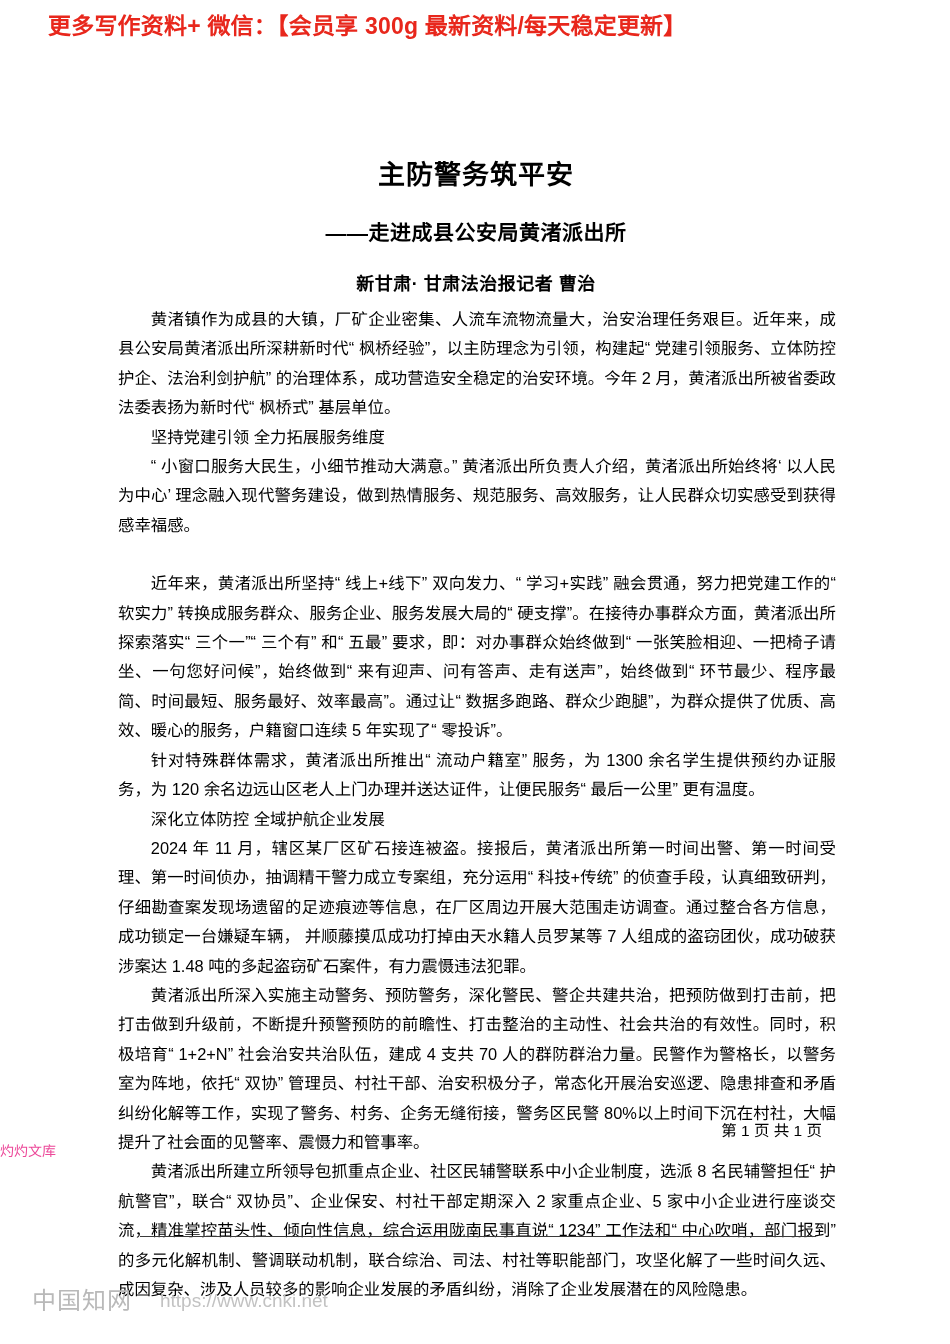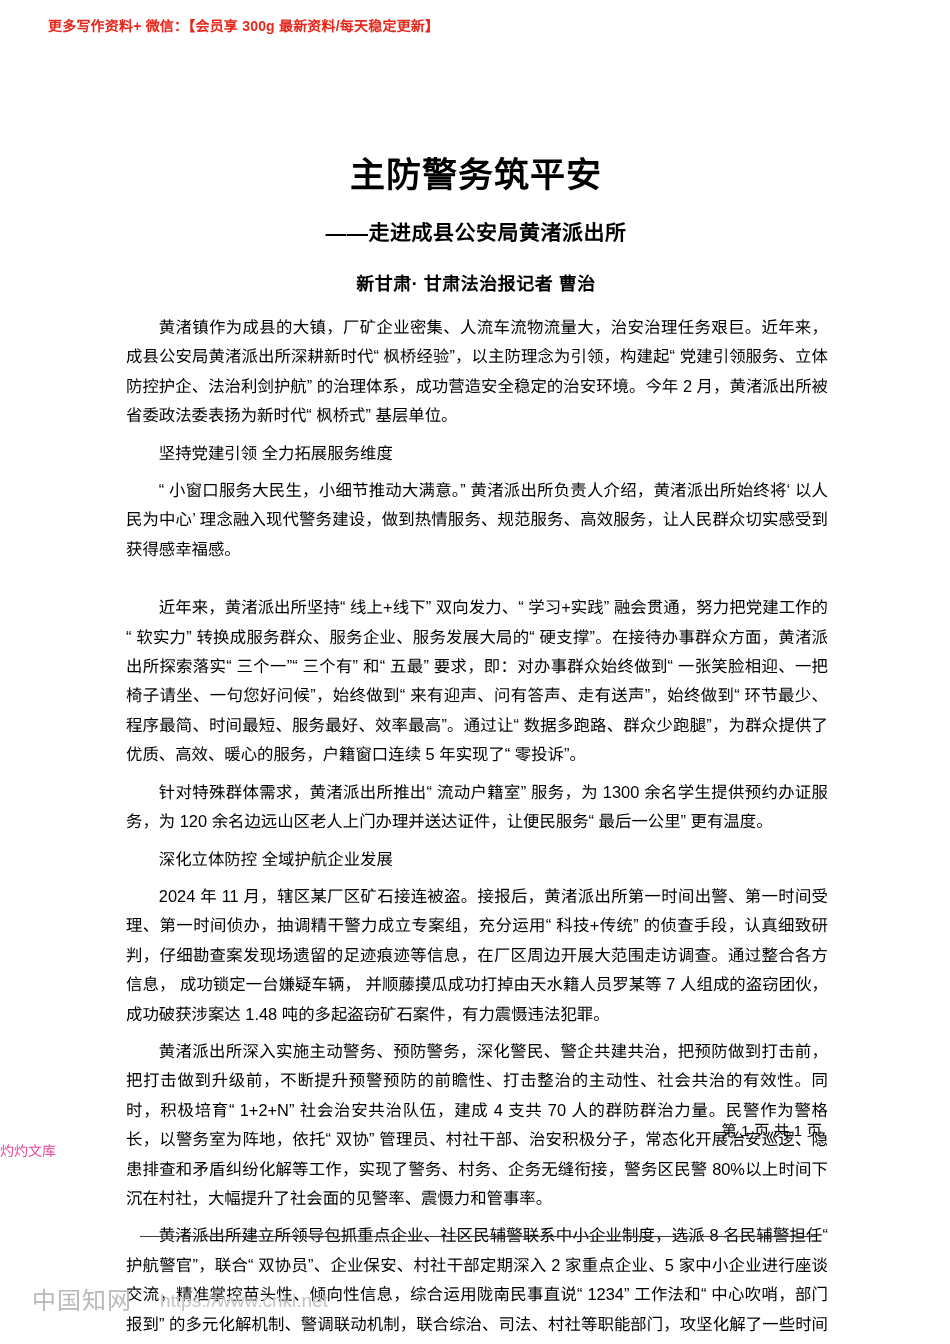--- a/index.html
+++ b/index.html
@@ -25,21 +25,21 @@
   }
 
   
   .promo-banner {
     position: absolute;
     left: 48px;
     top: 12px;
     width: 860px;
     font-family: "Liberation Sans", "DejaVu Sans", sans-serif;
     font-weight: bold;
-    font-size: 14px;
+    font-size: 23px;
     line-height: 28px;
     color: #e8271c;
     white-space: nowrap;
     letter-spacing: 0.2px;
   }
 
   
   .masthead {
     position: absolute;
     left: 118px;
@@ -55,21 +55,21 @@
   
   .headline-block {
     position: absolute;
     left: 118px;
     top: 155px;
     width: 716px;
     text-align: center;
   }
   .headline {
     font-family: "Liberation Sans", "DejaVu Sans", sans-serif;
-    font-size: 35px;
+    font-size: 27px;
     font-weight: bold;
     line-height: 40px;
     letter-spacing: 1px;
   }
   .subheadline {
     margin-top: 22px;
     font-family: "Liberation Sans", "DejaVu Sans", sans-serif;
     font-size: 21px;
     font-weight: bold;
     line-height: 32px;
@@ -92,21 +92,21 @@
     top: 305px;
     width: 718px;
     font-family: "Liberation Sans", "DejaVu Sans", sans-serif;
     font-size: 16.4px;
     line-height: 29.4px;
     text-align: justify;
     text-justify: inter-ideograph;
     color: #000;
   }
   .body-text p {
-    margin: 8px;
+    margin: 0;
     text-indent: 2em;
     text-align: justify;
   }
   .body-text p.spacer-after {
     margin-bottom: 29px;
   }
   .body-text p.section-heading {
     text-indent: 2em;
   }
 

